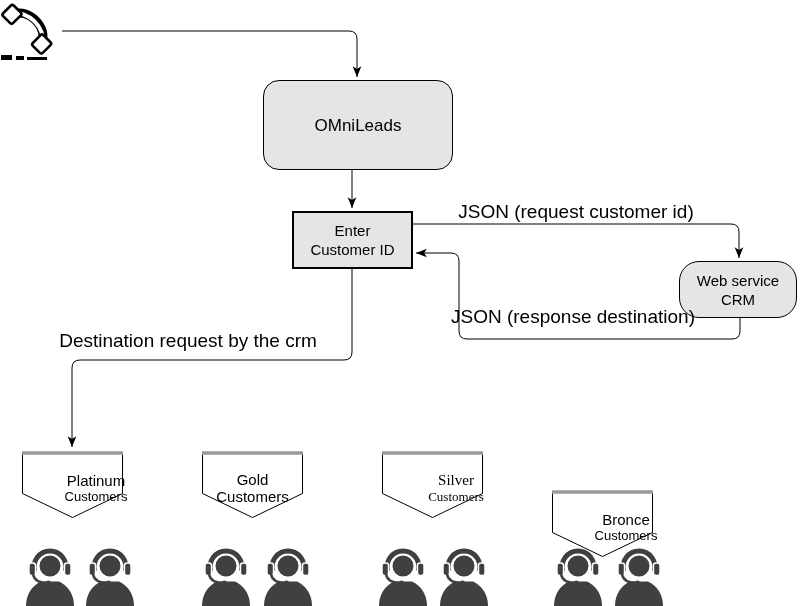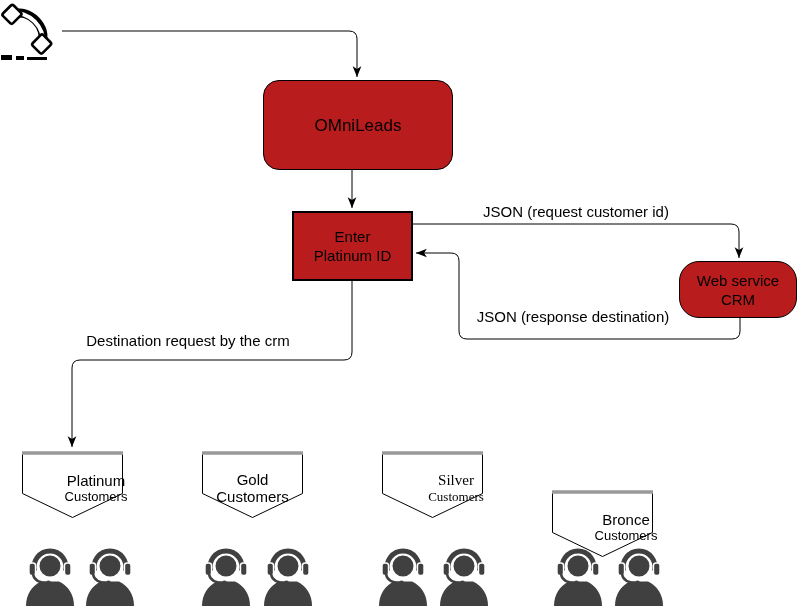--- a/index.html
+++ b/index.html
@@ -15,33 +15,33 @@
   }
   svg.layer { position: absolute; left: 0; top: 0; }
 
   .node {
     position: absolute;
     display: flex;
     flex-direction: column;
     align-items: center;
     justify-content: center;
     text-align: center;
-    background: #b91c1c;
+    background: #e5e5e5;
     font-size: 15px;
     line-height: 19px;
   }
   .node-rounded { border: 1px solid #000; border-radius: 16px; }
   .node-rect    { border: 2px solid #000; }
   .node-omnileads { font-size: 17px; }
 
   .edge-label {
     position: absolute;
     width: 260px;
     text-align: center;
-    font-size: 15px;
+    font-size: 19px;
     line-height: 17px;
     background: transparent;
   }
 
   .banner { position: absolute; width: 101px; height: 68px; }
   .banner svg { position: absolute; left: 0; top: 0; }
   .banner-text {
     position: absolute;
     left: 0; right: 0; top: 0;
     display: flex;
@@ -99,23 +99,23 @@
         <path d="M9,26 C10,32.5 16,35 24,35" stroke="#404040" stroke-width="2.4" fill="none"></path>
         <circle cx="24.5" cy="35" r="2.4" fill="#404040"></circle>
       </g>
     </defs>
   </svg>
 
   <div class="node node-rounded node-omnileads" style="left:263px; top:80px; width:190px; height:90px;">
     <span>OMniLeads</span>
   </div>
 
-  <div class="node node-rect" style="left:292px; top:211px; width:121px; height:70px;">
+  <div class="node node-rect" style="left:292px; top:211px; width:121px; height:58px;">
     <span>Enter</span>
-    <span>Platinum ID</span>
+    <span>Customer ID</span>
   </div>
 
   <div class="node node-rounded" style="left:679px; top:261px; width:118px; height:57px; border-radius:20px;">
     <span>Web service</span>
     <span>CRM</span>
   </div>
 
   <div class="edge-label" style="left:446px; top:203px;">JSON (request customer id)</div>
   <div class="edge-label" style="left:443px; top:308px;">JSON (response destination)</div>
   <div class="edge-label" style="left:58px; top:332px;">Destination request by the crm</div>

